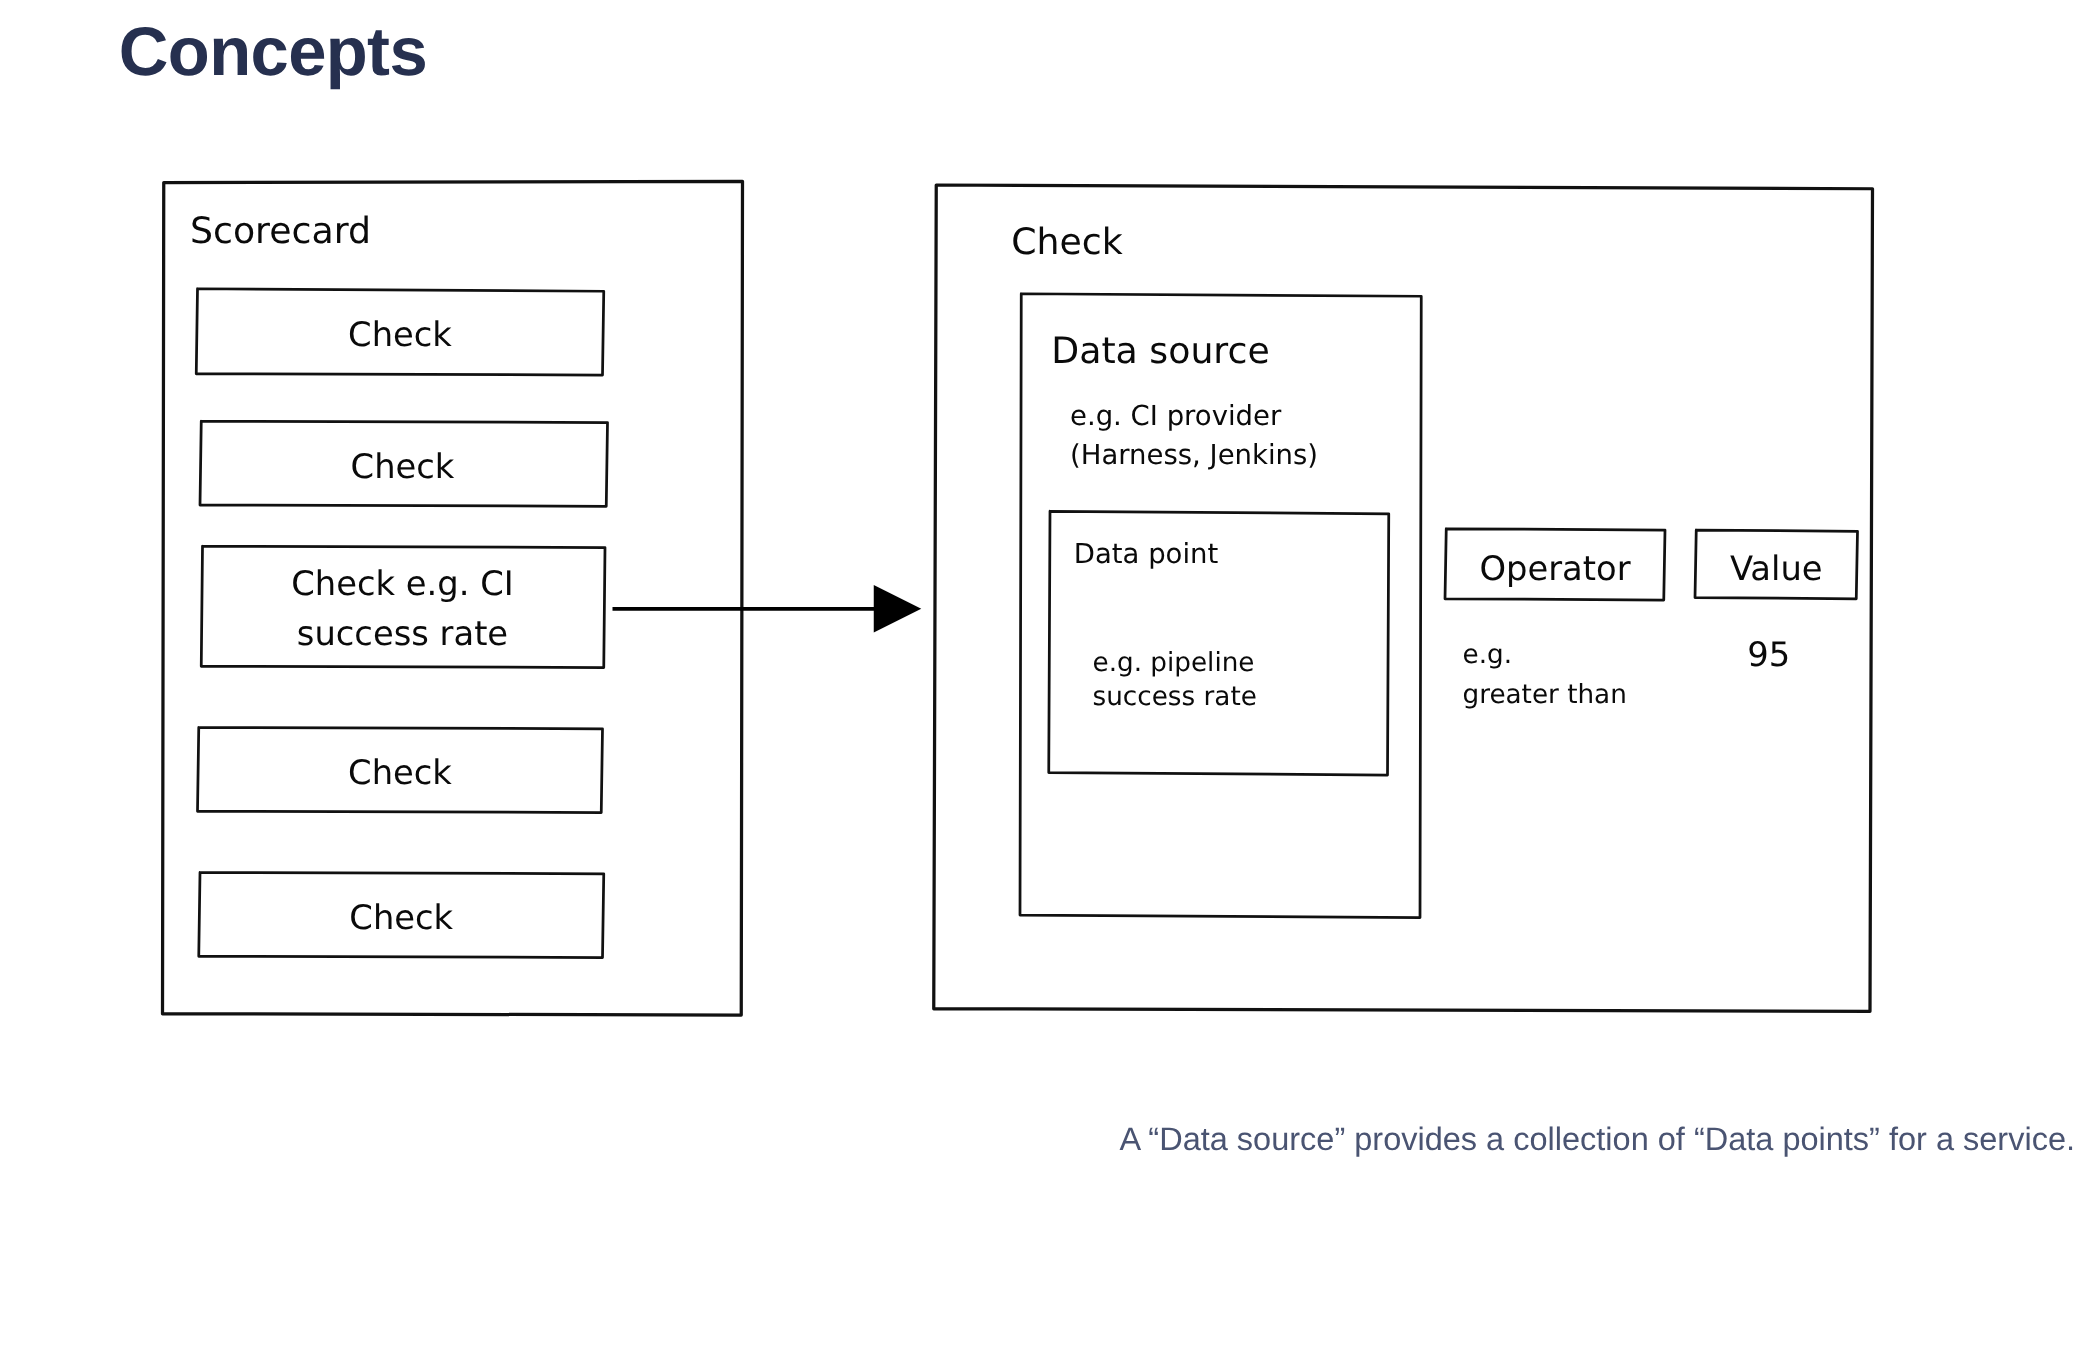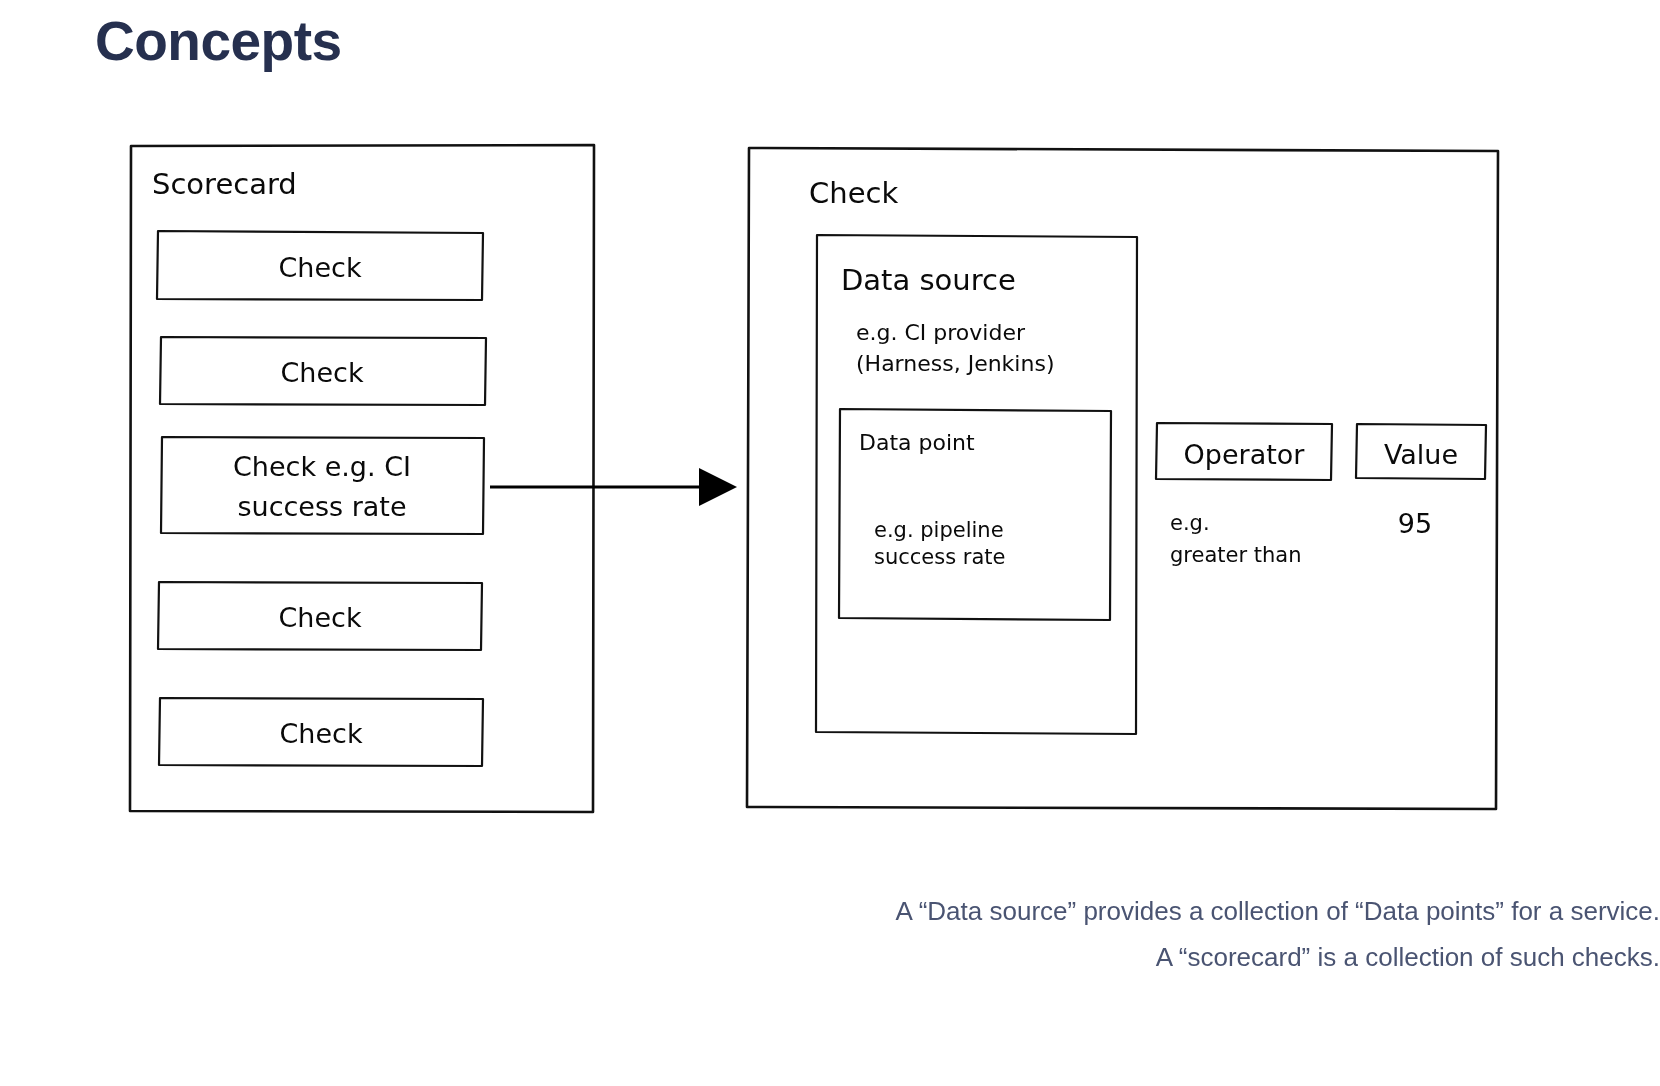--- a/index.html
+++ b/index.html
@@ -143,14 +143,13 @@
     <path class="box-stroke thin" d="M1357 424 L1486 425 L1485 479 L1356 478 Z"></path>
     <text class="hand-text sz-med" x="1421" y="464" text-anchor="middle">Value</text>
     <text class="hand-text sz-med" x="1415" y="533" text-anchor="middle">95</text>
   </g>
 
 </svg>
 </div>
 
 <div id="caption">
   <span class="cap-line">A “Data source” provides a collection of “Data points” for a service.</span>
-  <span class="cap-line">A “scorecard” is a collection of such checks.</span>
 </div>
 
 </body></html>

